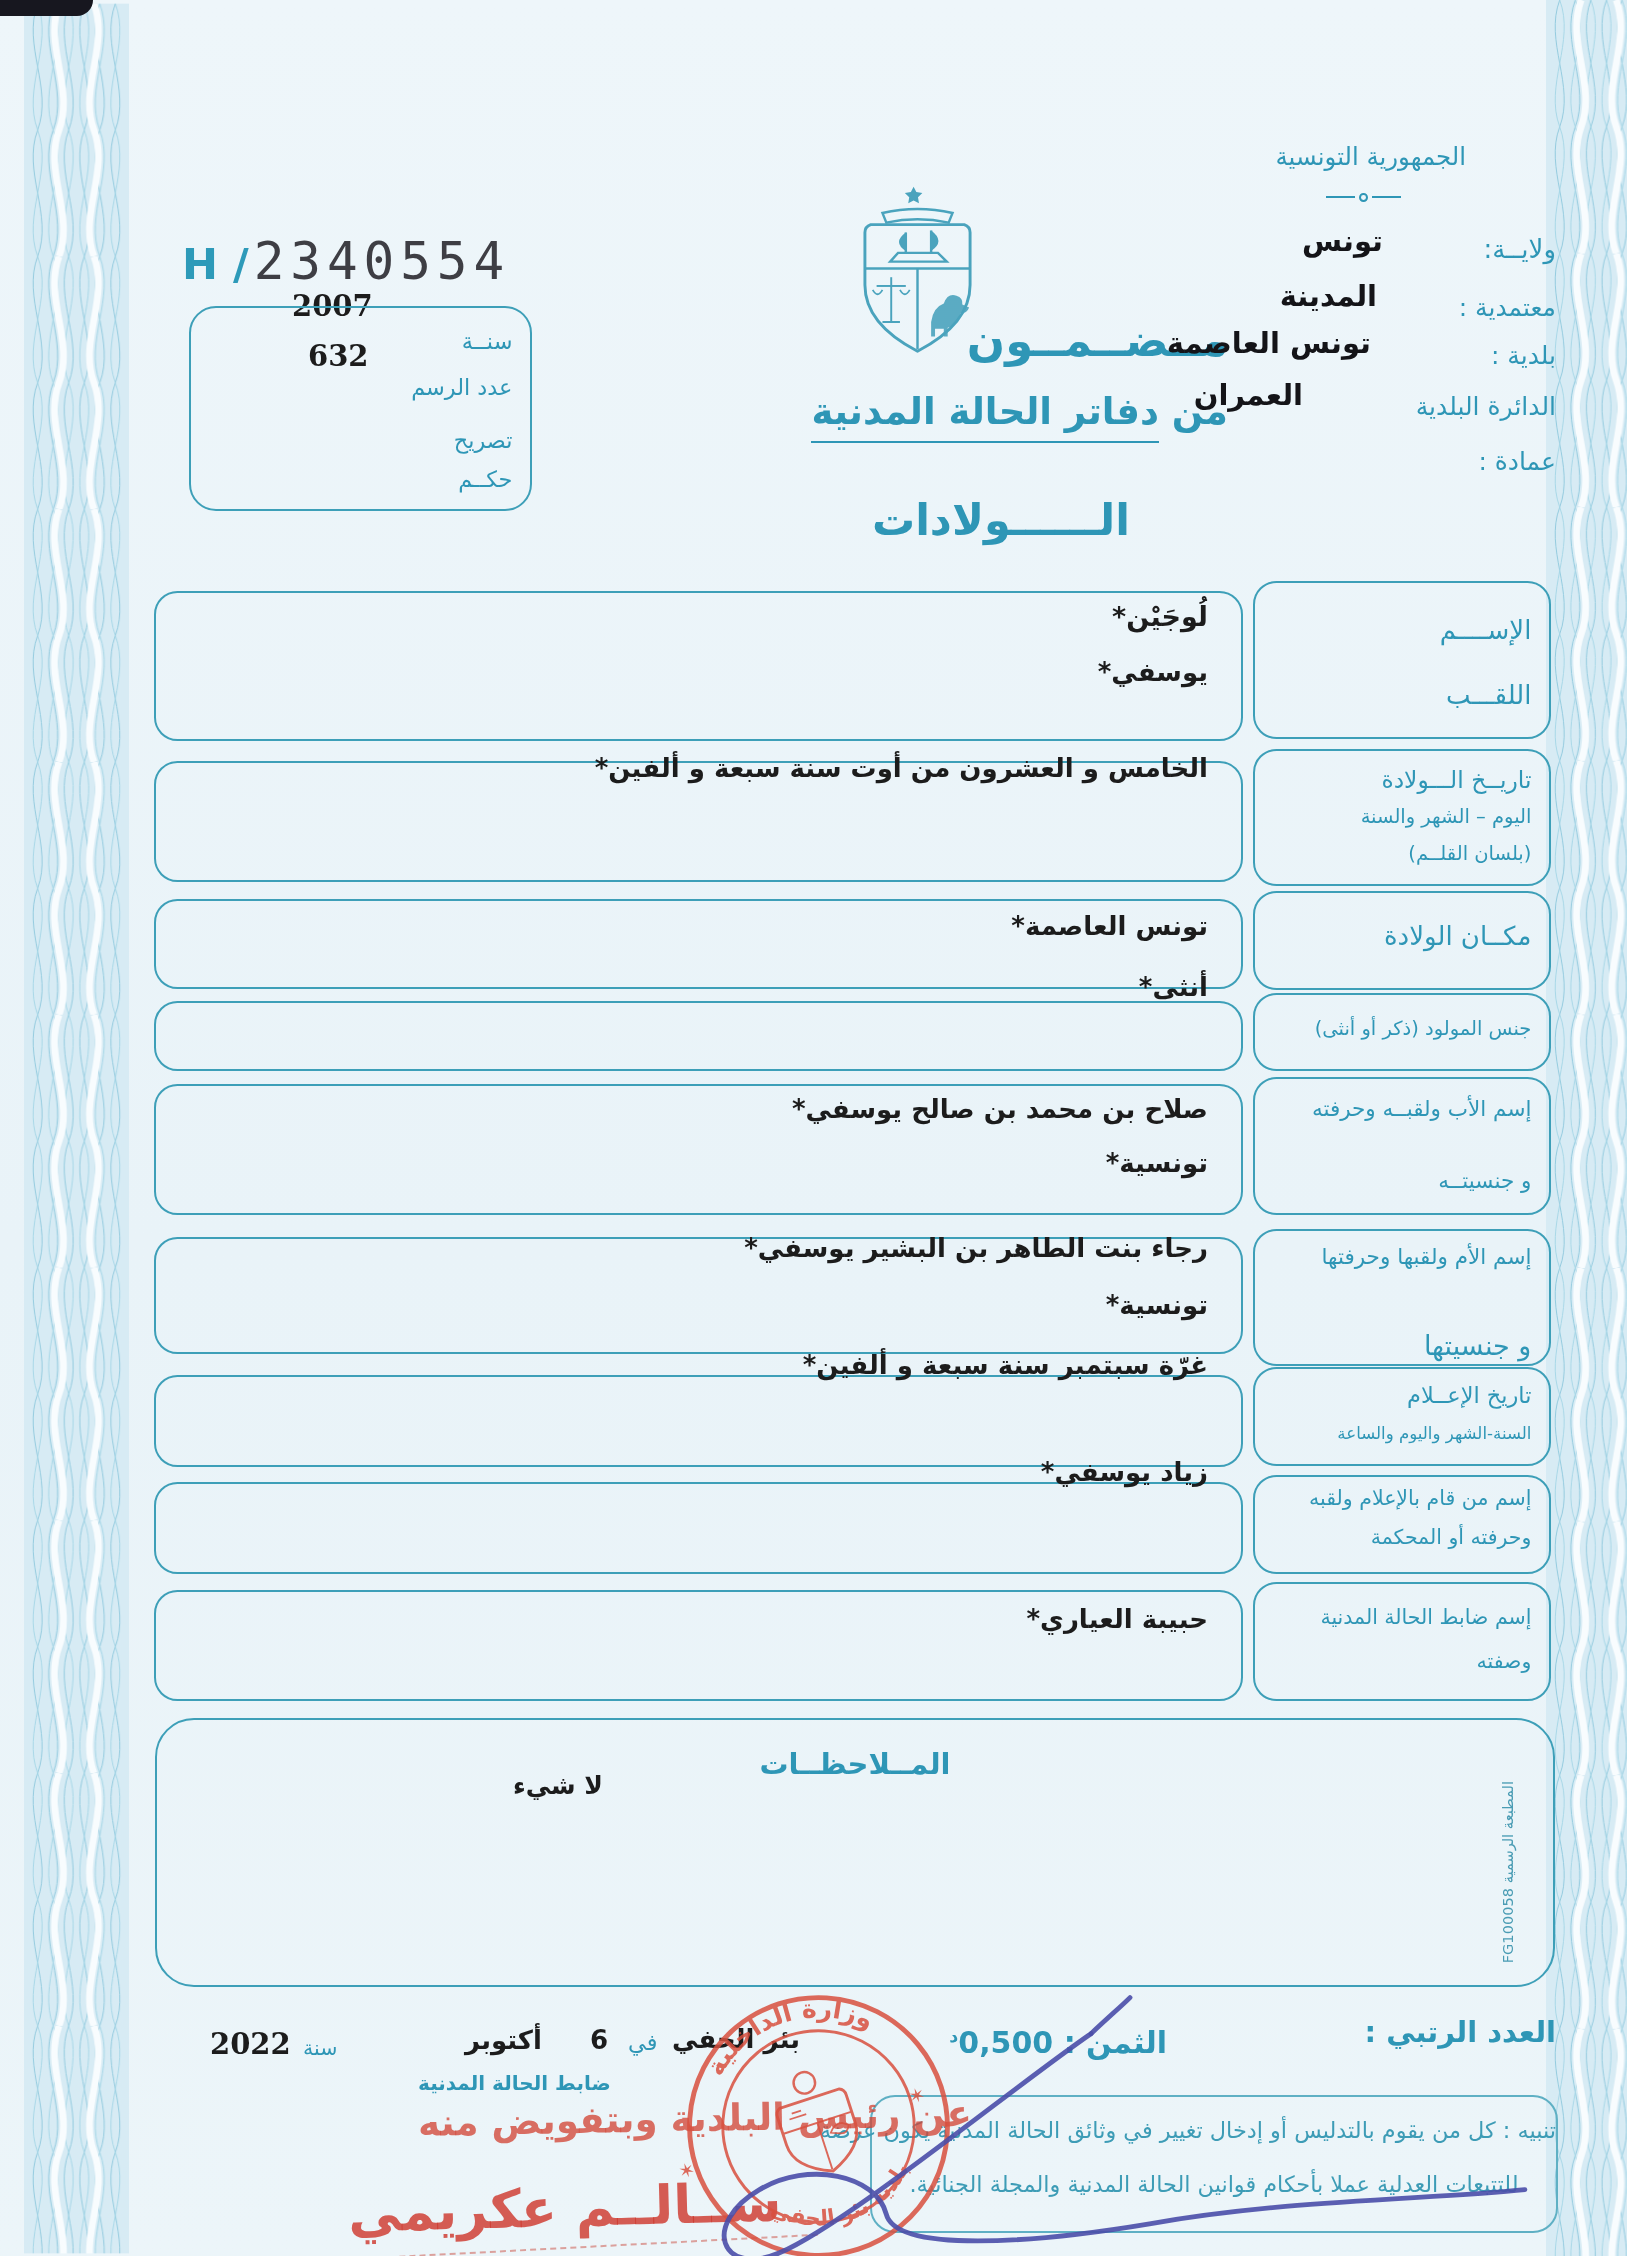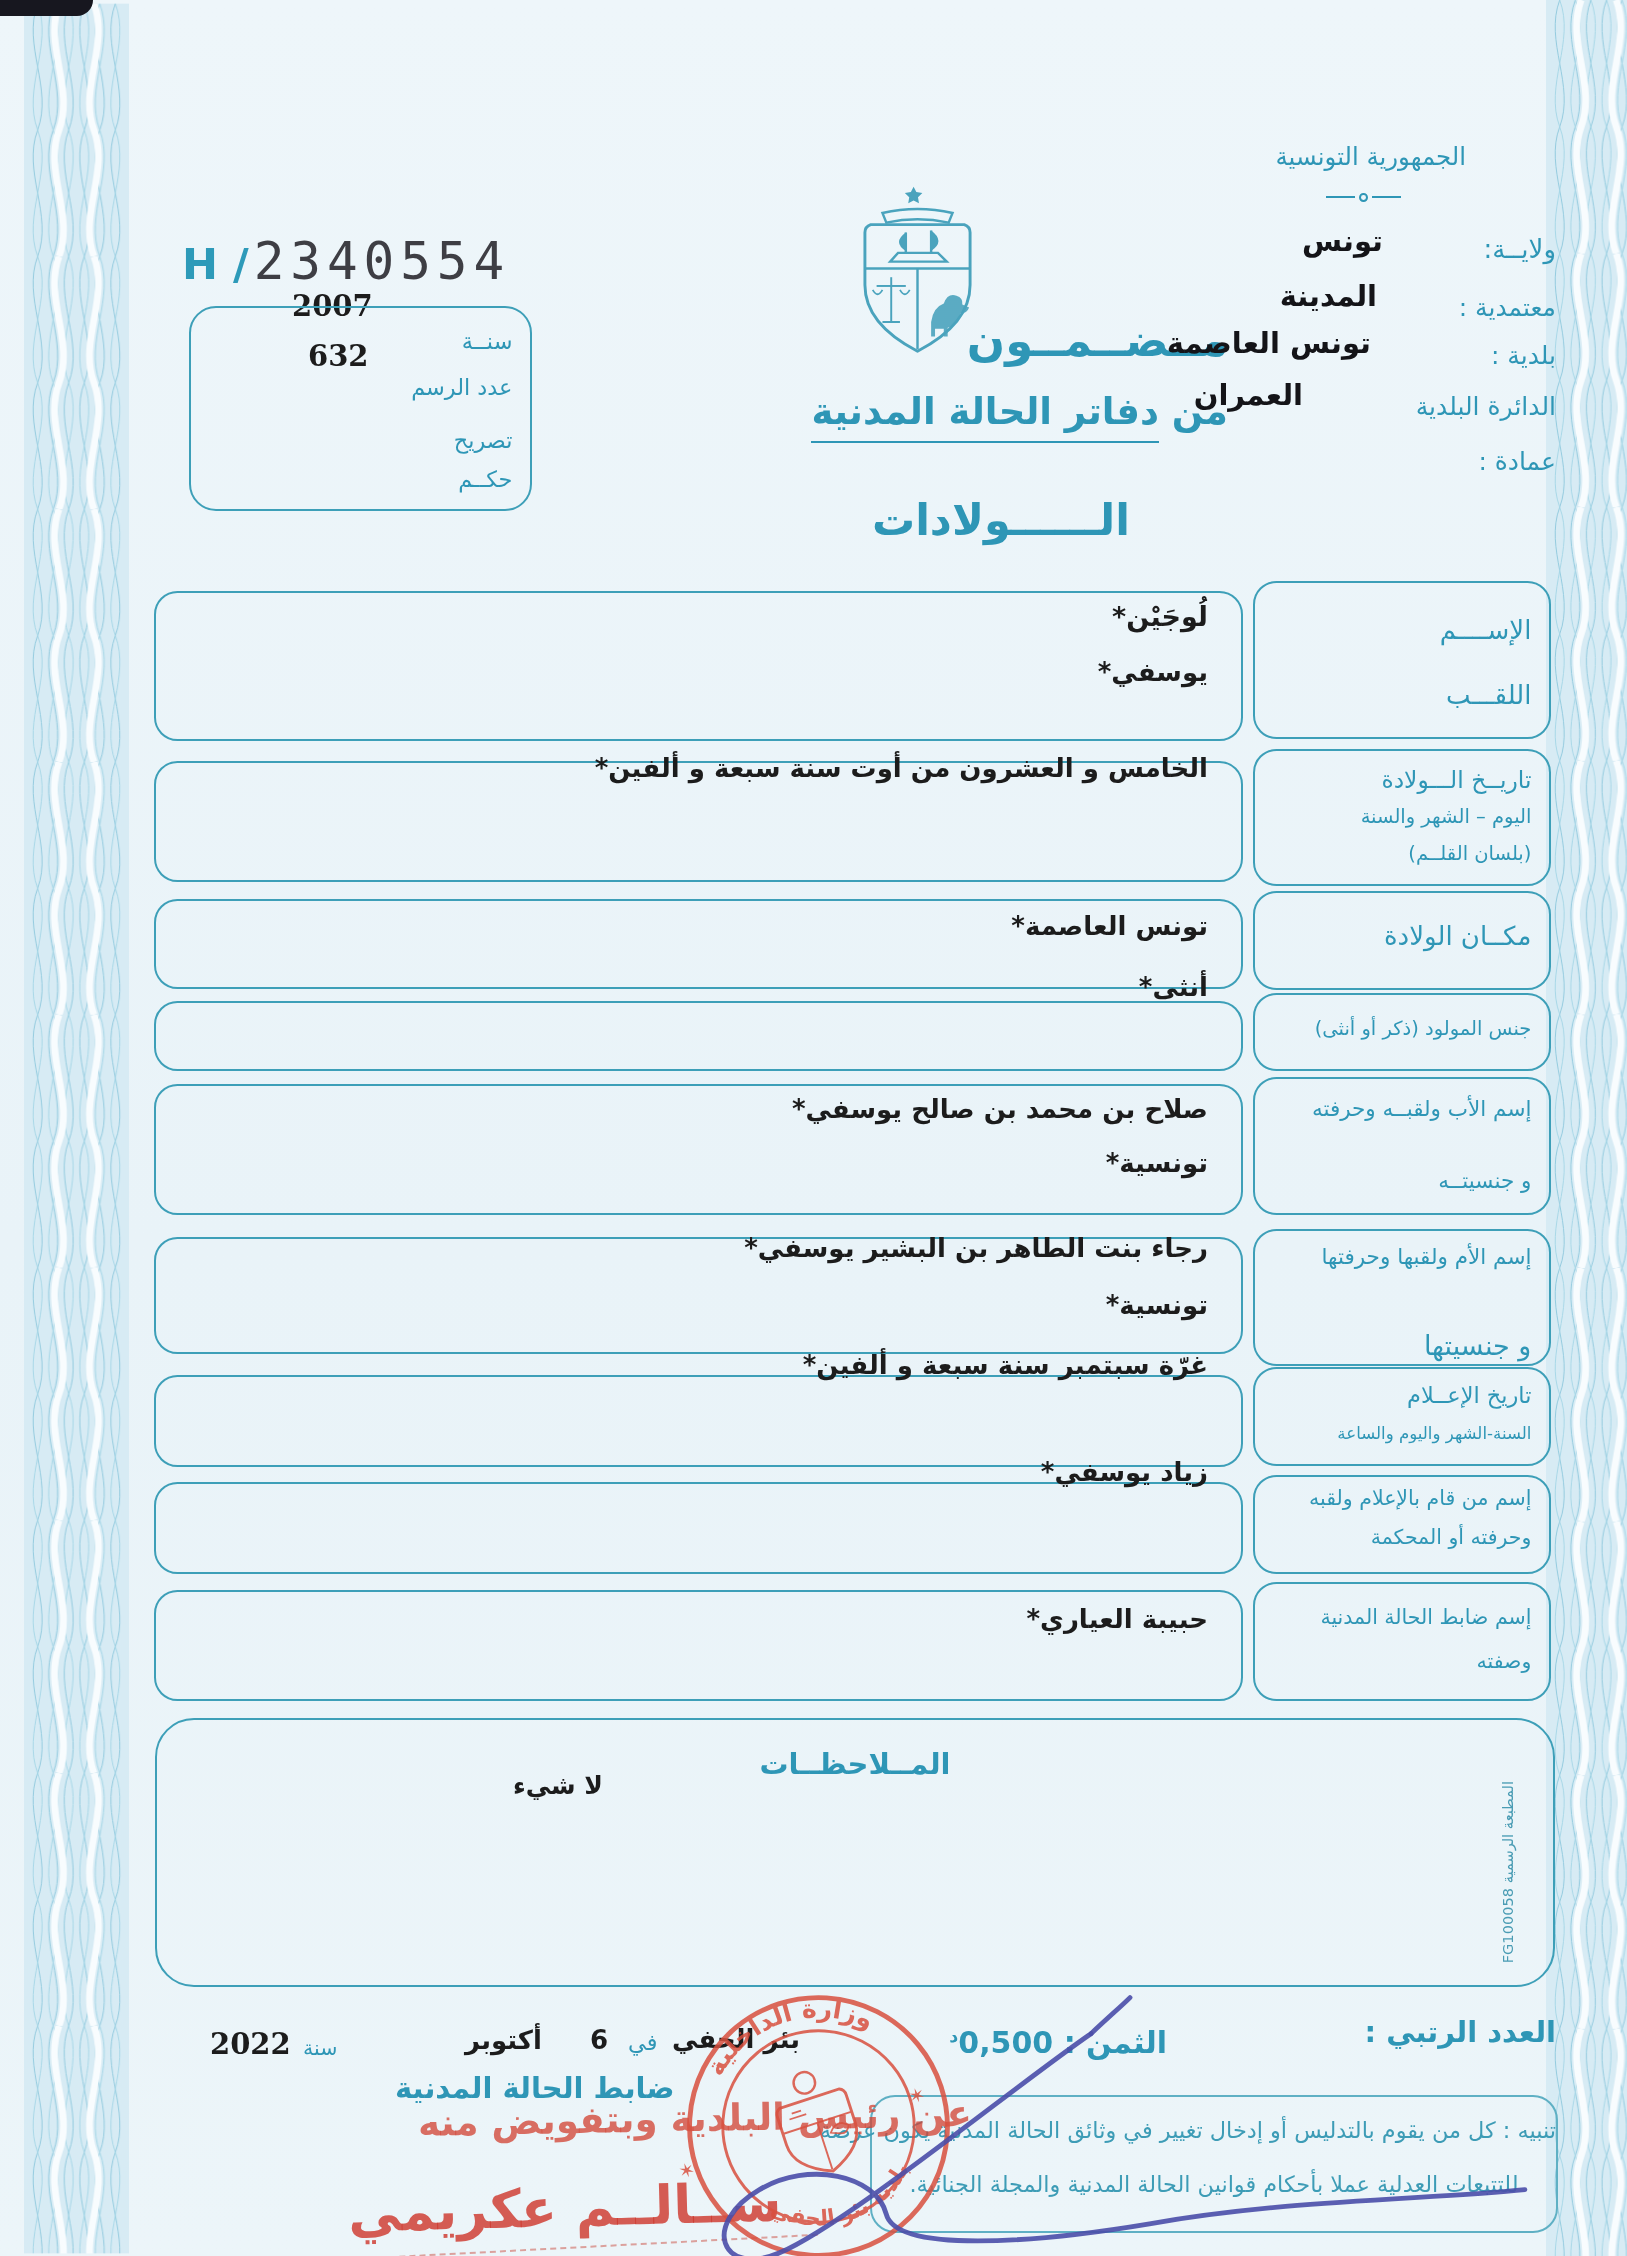--- a/index.html
+++ b/index.html
@@ -236,21 +236,21 @@
     <div style="top:19.5px">تنبيه : كل من يقوم بالتدليس أو إدخال تغيير في وثائق الحالة المدنية يكون عرضة</div>
     <div style="top:74px">للتتبعات العدلية عملا بأحكام قوانين الحالة المدنية والمجلة الجنائية.</div>
   </div>
 
   <div class="abs b ink" style="left:673px;top:2024px;font-size:26px">بئر الحفي</div>
   <div class="abs teal" style="left:629px;top:2029px;font-size:22.4px">في</div>
   <div class="abs b ink" style="left:591px;top:2025px;font-size:26px">6</div>
   <div class="abs b ink" style="left:466px;top:2025px;font-size:26px">أكتوبر</div>
   <div class="abs teal" style="left:304px;top:2036px;font-size:20.5px">سنة</div>
   <div class="abs b serif ink" style="left:211px;top:2027px;font-size:29px">2022</div>
-  <div class="abs teal b" style="left:396px;top:2071px;font-size:29px">ضابط الحالة المدنية</div>
+  <div class="abs teal b" style="left:419px;top:2071px;font-size:20px">ضابط الحالة المدنية</div>
 
   <div class="abs redstamp-text" style="left:419px;top:2097px;font-size:37px;letter-spacing:2px;transform:rotate(-1deg)">عن رئيس البلدية وبتفويض منه</div>
   <div class="abs redstamp-text" style="left:349px;top:2177px;font-size:53px;letter-spacing:6.8px;transform:rotate(-1.5deg);color:rgba(206,57,46,.82)">ســالــم عكريمي</div>
   <div class="abs" style="left:390px;top:2245px;width:429px;border-top:2.9px dashed rgba(200,60,45,.45);transform:rotate(-3deg)"></div>
 
   <svg class="abs" style="left:673px;top:1980px;opacity:.85" width="293" height="293" viewBox="0 0 300 300">
     <g transform="rotate(-18 150 150)">
       <circle cx="150" cy="150" r="132" fill="none" stroke="#d9503f" stroke-width="5"></circle>
       <circle cx="150" cy="150" r="98" fill="none" stroke="#d9503f" stroke-width="3"></circle>
       <path id="arcTop" d="M 38 150 A 112 112 0 0 1 262 150" fill="none" stroke="none"></path>

